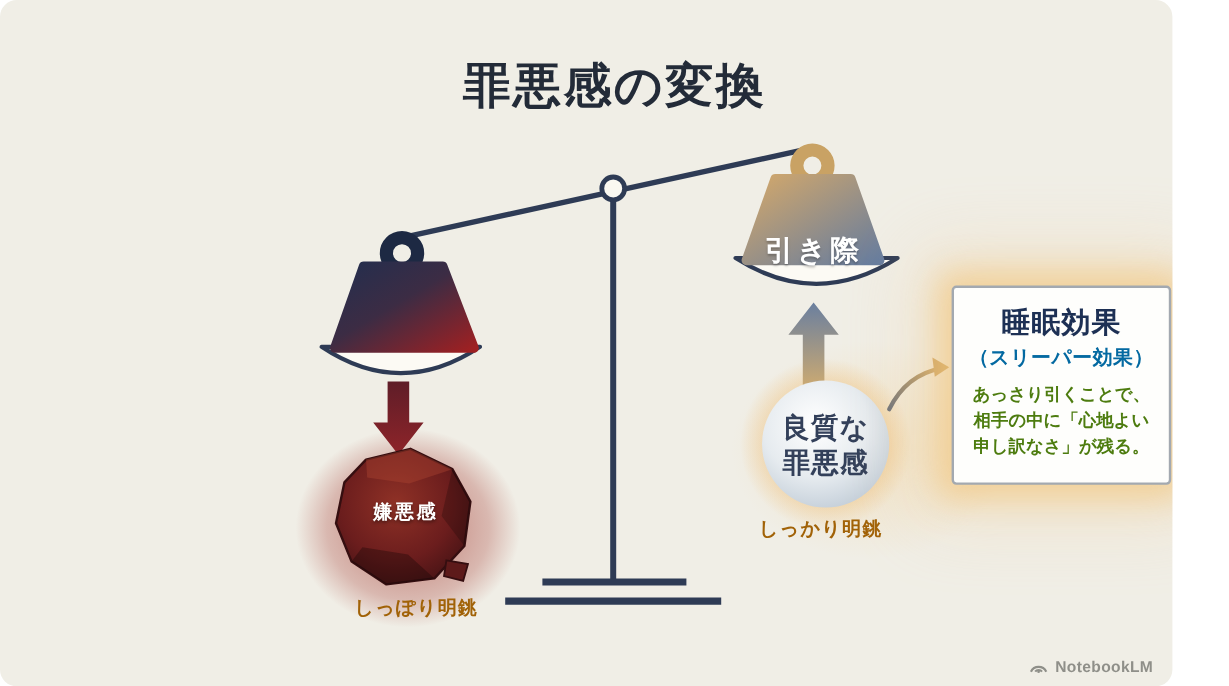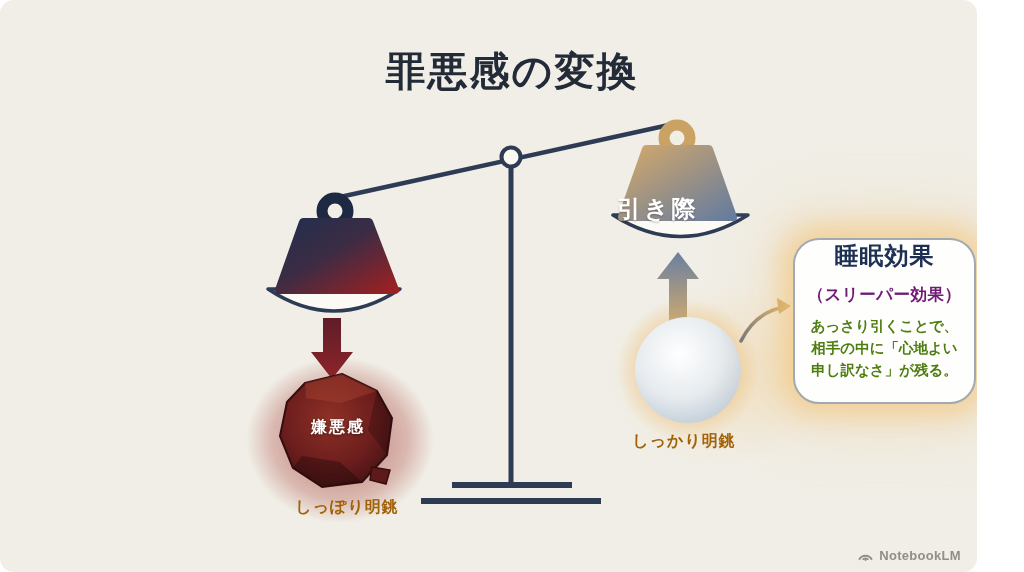--- a/index.html
+++ b/index.html
@@ -22,37 +22,37 @@
   .glow-orb-wide{
     left:560px;top:245px;width:330px;height:260px;border-radius:50%;
     background:radial-gradient(closest-side,rgba(243,205,140,0.38),rgba(243,205,140,0) 70%);
   }
   .glow-orb{
     left:593px;top:275px;width:190px;height:190px;border-radius:50%;
     background:radial-gradient(closest-side,rgba(238,178,92,0.75),rgba(238,178,92,0.30) 55%,rgba(238,178,92,0) 75%);
   }
   svg.scene{left:0;top:0;}
   
-  .w-label{color:#ffffff;font-weight:700;letter-spacing:3px;text-shadow:0 1px 2px rgba(0,0,0,0.25);}
+  .w-label{color:#ffffff;font-weight:700;text-align:center;letter-spacing:3px;text-shadow:0 1px 2px rgba(0,0,0,0.25);}
   .label-left-weight{left:286px;top:231px;width:100px;font-size:26px;}
   .label-right-weight{left:617px;top:193px;width:122px;font-size:24px;}
   .label-rock{left:277px;top:417px;width:122px;font-size:16px;color:#fff;font-weight:700;text-align:center;letter-spacing:2px;text-shadow:0 1px 3px rgba(0,0,0,0.45);}
   .orb-label{left:612px;top:342px;width:152px;text-align:center;color:#33405a;font-weight:700;font-size:23px;line-height:29px;letter-spacing:1px;}
   .caption{font-size:16px;font-weight:700;color:#a16207;text-align:center;letter-spacing:1px;}
   .caption-left{left:276px;top:497px;width:142px;}
   .caption-right{left:613px;top:431px;width:142px;}
   
   .callout{
     left:793px;top:238px;width:183px;height:166px;box-sizing:border-box;
-    background:#fefefc;border:2px solid #a3a9b0;border-radius:26px;
+    background:#fefefc;border:2px solid #a3a9b0;border-radius:4px;
     box-shadow:0 0 26px 12px rgba(243,193,112,0.55),0 0 60px 28px rgba(244,205,150,0.32);
-    text-align:center;
+    text-align:center;padding-top:13px;
   }
   .callout-title{font-size:24px;font-weight:800;color:#1d3054;letter-spacing:1px;}
-  .callout-subtitle{font-size:16.5px;font-weight:800;color:#701a75;margin-top:12px;letter-spacing:0.5px;font-family:Liberation Mono, monospace;}
+  .callout-subtitle{font-size:16.5px;font-weight:800;color:#0369a1;margin-top:2px;letter-spacing:0.5px;font-family:Liberation Mono, monospace;}
   .callout-body{margin-top:9px;font-size:14.5px;font-weight:600;color:#4d7c0f;line-height:22px;}
   
   .footer{
     right:16px;top:548px;display:flex;gap:5px;
     color:#8f8f89;font-size:13px;font-weight:700;letter-spacing:0.3px;
   }
 </style>
 </head>
 <body>
 
@@ -142,20 +142,22 @@
       <path d="M741,341 C752,319 768,310 784,307" fill="none" stroke="url(#gCurve)" stroke-width="3.5" stroke-linecap="round"></path>
       <path d="M791,306 L777,298 L779,314 Z" fill="#c9a262"></path>
     </g>
   </svg>
 
   <div class="abs w-label label-right-weight">引き際</div>
   <div class="abs label-rock">嫌悪感</div>
   <div class="abs caption caption-left">しっぽり明銚</div>
 
   <div class="abs orb-label">
+    <div>良質な</div>
+    <div>罪悪感</div>
   </div>
   <div class="abs caption caption-right">しっかり明銚</div>
 
   <div class="abs callout">
     <div class="callout-title">睡眠効果</div>
     <div class="callout-subtitle">（スリーパー効果）</div>
     <div class="callout-body">
       <div>あっさり引くことで、</div>
       <div>相手の中に「心地よい</div>
       <div>申し訳なさ」が残る。</div>

